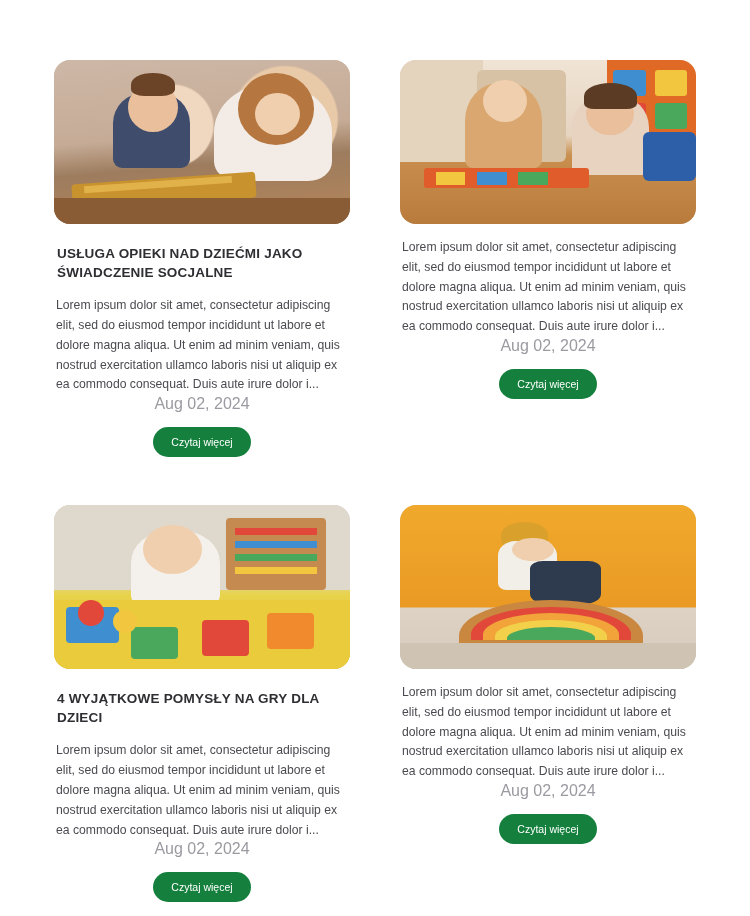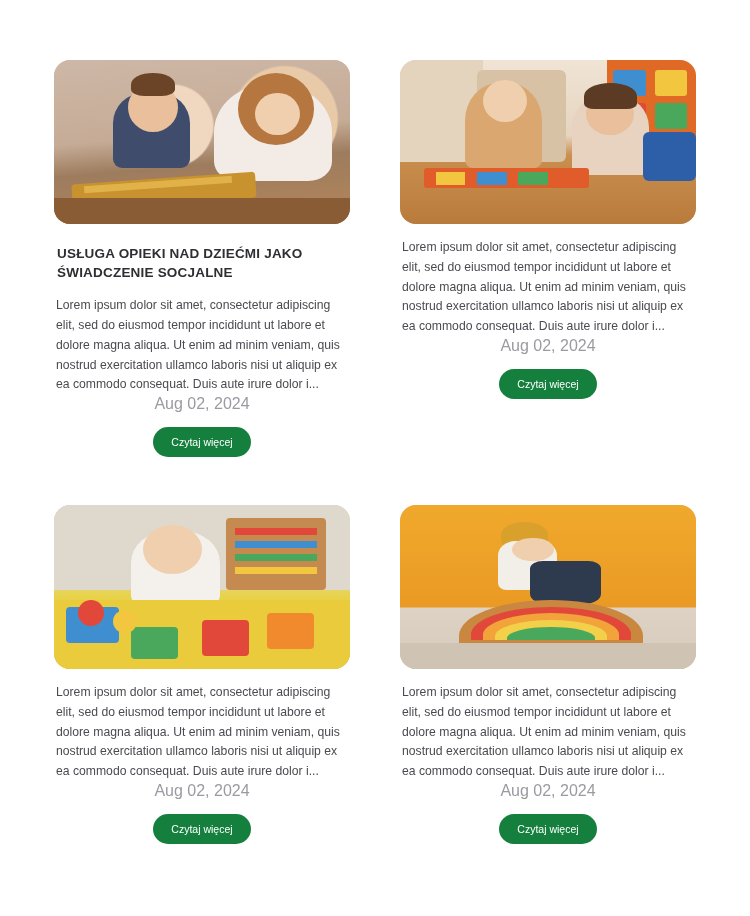--- a/index.html
+++ b/index.html
@@ -219,20 +219,21 @@
             <div class="el-h"></div>
             <div class="el-i"></div>
           <div class="el-j"></div>
             <div class="el-k"></div>
             <div class="el-l"></div>
           <div class="el-m"></div>
             <div class="el-n"></div>
             <div class="el-o"></div>
         </div>
       </div>
+      <h3 class="card-title">4 WYJĄTKOWE POMYSŁY NA GRY DLA DZIECI</h3>
       <p class="card-body">Lorem ipsum dolor sit amet, consectetur adipiscing elit, sed do eiusmod tempor incididunt ut labore et dolore magna aliqua. Ut enim ad minim veniam, quis nostrud exercitation ullamco laboris nisi ut aliquip ex ea commodo consequat. Duis aute irure dolor i...</p>
       <div class="card-date">Aug 02, 2024</div>
       <button class="btn">Czytaj więcej</button>
     </article>
 
     <article class="card row-2">
       <div class="thumb img-4">
         <div class="inner">
           <div class="el-a"></div>
             <div class="el-b"></div>

